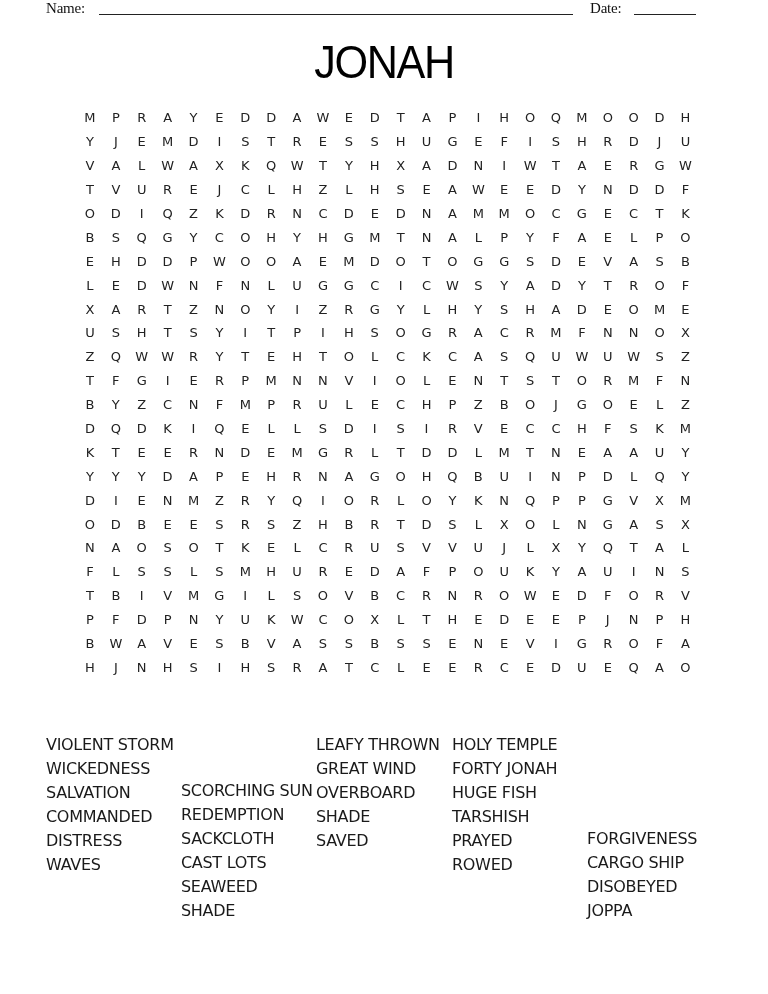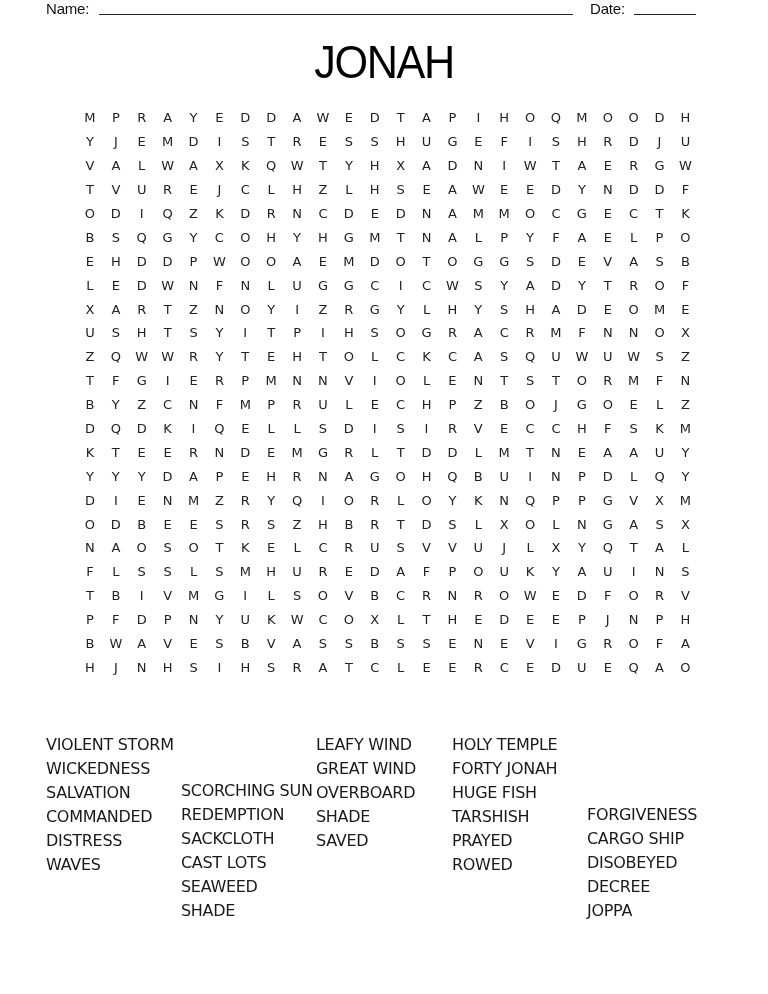--- a/index.html
+++ b/index.html
@@ -1,17 +1,17 @@
 <!DOCTYPE html>
 <html><head>
   <meta charset="utf-8">
   <style>
     html, body { margin: 0; padding: 0; background: #ffffff; }
     body { width: 768px; height: 994px; position: relative; overflow: hidden; color: #111; }
-    .header-row { position: absolute; top: 0; left: 0; width: 768px; height: 20px; font-family: Liberation Sans, sans-serif; font-size: 15px; color: #111; }
+    .header-row { position: absolute; top: 0; left: 0; width: 768px; height: 20px; font-family: Liberation Serif, serif; font-size: 15px; color: #111; }
     .name-label { position: absolute; left: 46px; top: 0px; letter-spacing: -0.2px; }
     .name-line { position: absolute; left: 99px; top: 14px; width: 474px; border-bottom: 1px solid #222; }
     .date-label { position: absolute; left: 590px; top: 0px; letter-spacing: -0.2px; }
     .date-line { position: absolute; left: 634px; top: 14px; width: 62px; border-bottom: 1px solid #222; }
     .title { position: absolute; top: 34px; left: 0; width: 768px; text-align: center; font-family: "Liberation Sans", sans-serif; font-size: 47px; letter-spacing: -1.5px; transform: scaleX(0.92); color: #000; }
     .grid { position: absolute; left: 77px; top: 106px; display: grid; grid-template-columns: repeat(24, 25.9px); grid-auto-rows: 23.9px; font-family: "DejaVu Sans", sans-serif; font-size: 13px; color: #222; }
     .cell { display: flex; align-items: center; justify-content: center; }
     .words { position: absolute; left: 46px; top: 733px; display: flex; font-family: "DejaVu Sans", sans-serif; font-size: 16px; color: #1a1a1a; }
     .word-col { display: flex; flex-direction: column; }
     .word-col:nth-child(1) { width: 135px; }
@@ -623,34 +623,33 @@
     </div>
     <div class="word-col">
       <div class="word">SCORCHING SUN</div>
       <div class="word">REDEMPTION</div>
       <div class="word">SACKCLOTH</div>
       <div class="word">CAST LOTS</div>
       <div class="word">SEAWEED</div>
       <div class="word">SHADE</div>
     </div>
     <div class="word-col">
-      <div class="word">LEAFY WIND</div>
+      <div class="word">LEAFY THROWN</div>
       <div class="word">GREAT WIND</div>
       <div class="word">OVERBOARD</div>
       <div class="word">SHADE</div>
       <div class="word">SAVED</div>
     </div>
     <div class="word-col">
       <div class="word">HOLY TEMPLE</div>
       <div class="word">FORTY JONAH</div>
       <div class="word">HUGE FISH</div>
       <div class="word">TARSHISH</div>
       <div class="word">PRAYED</div>
       <div class="word">ROWED</div>
     </div>
     <div class="word-col">
       <div class="word">FORGIVENESS</div>
       <div class="word">CARGO SHIP</div>
       <div class="word">DISOBEYED</div>
-      <div class="word">DECREE</div>
       <div class="word">JOPPA</div>
     </div>
   </div>
 
 </body></html>

